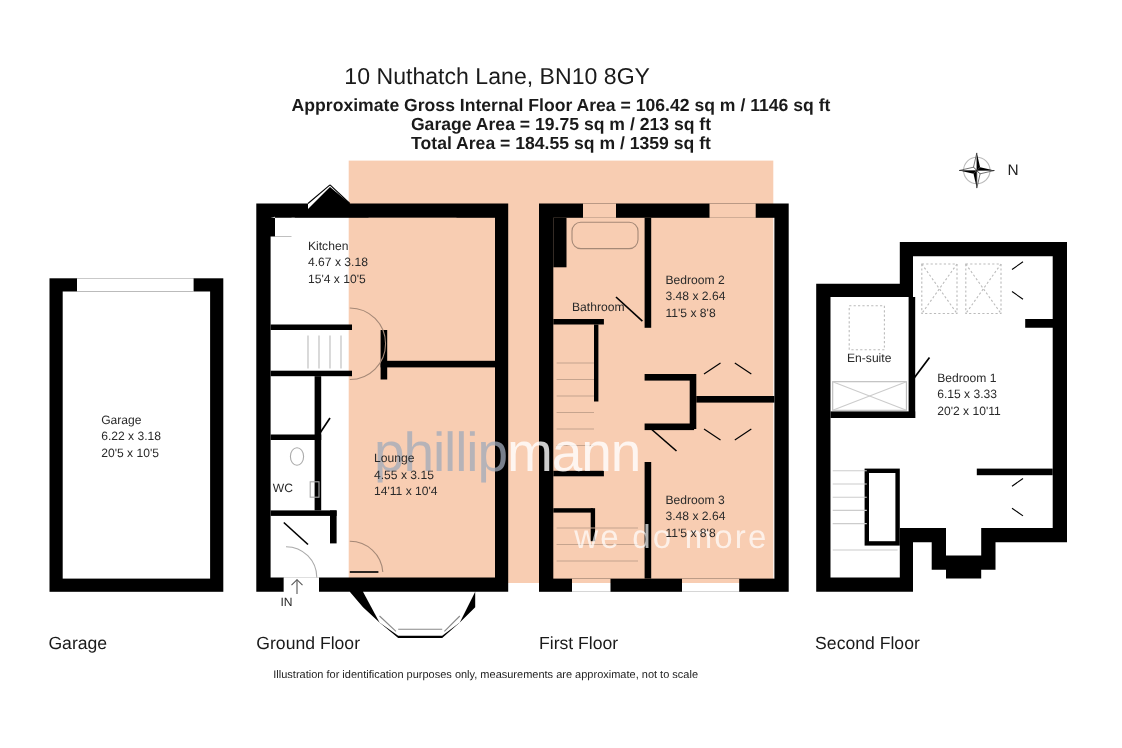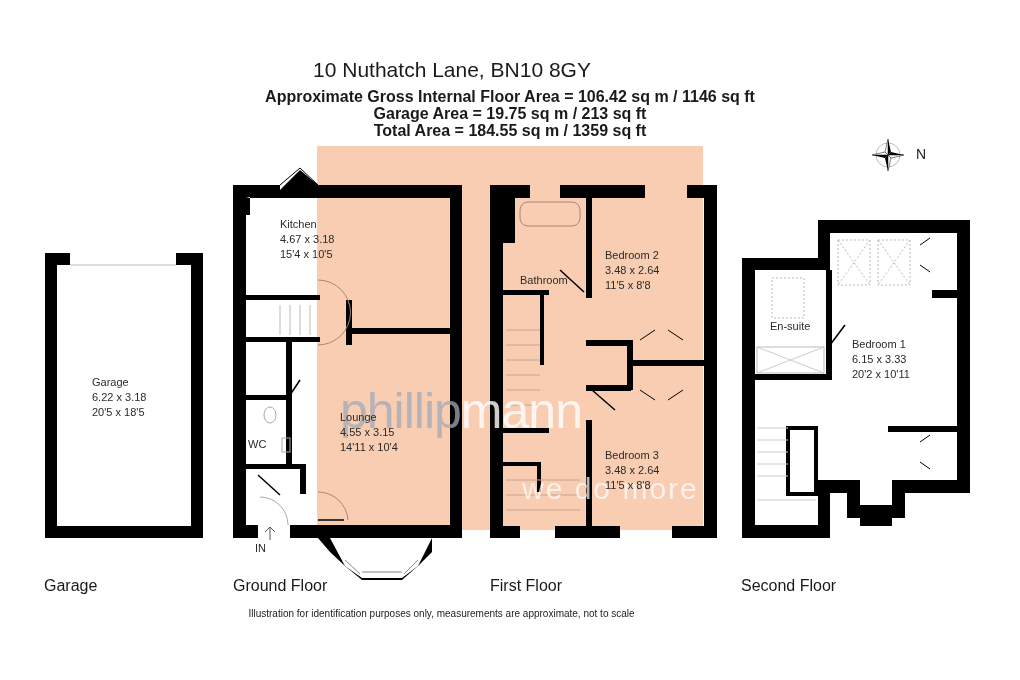--- a/index.html
+++ b/index.html
@@ -185,21 +185,21 @@
 <div class="abs" style="left:916px; top:146px; font-size:14px;">N</div>
 
 <div class="abs watermark" style="left:340px; top:382px;">
   <span class="a">phillip</span><span class="b">mann</span>
 </div>
 <div class="abs wm-tag" style="left:522px; top:448px;">we do more</div>
 
 <div class="abs room-label" style="left:92px; top:375px; width:70px;">
   <div>Garage</div>
   <div>6.22 x 3.18</div>
-  <div>20'5 x 18'5</div>
+  <div>20'5 x 10'5</div>
 </div>
 
 <div class="abs room-label" style="left:280px; top:217px; width:70px;">
   <div>Kitchen</div>
   <div>4.67 x 3.18</div>
   <div>15'4 x 10'5</div>
 </div>
 
 <div class="abs room-label" style="left:340px; top:410px; width:80px;">
   <div>Lounge</div>

